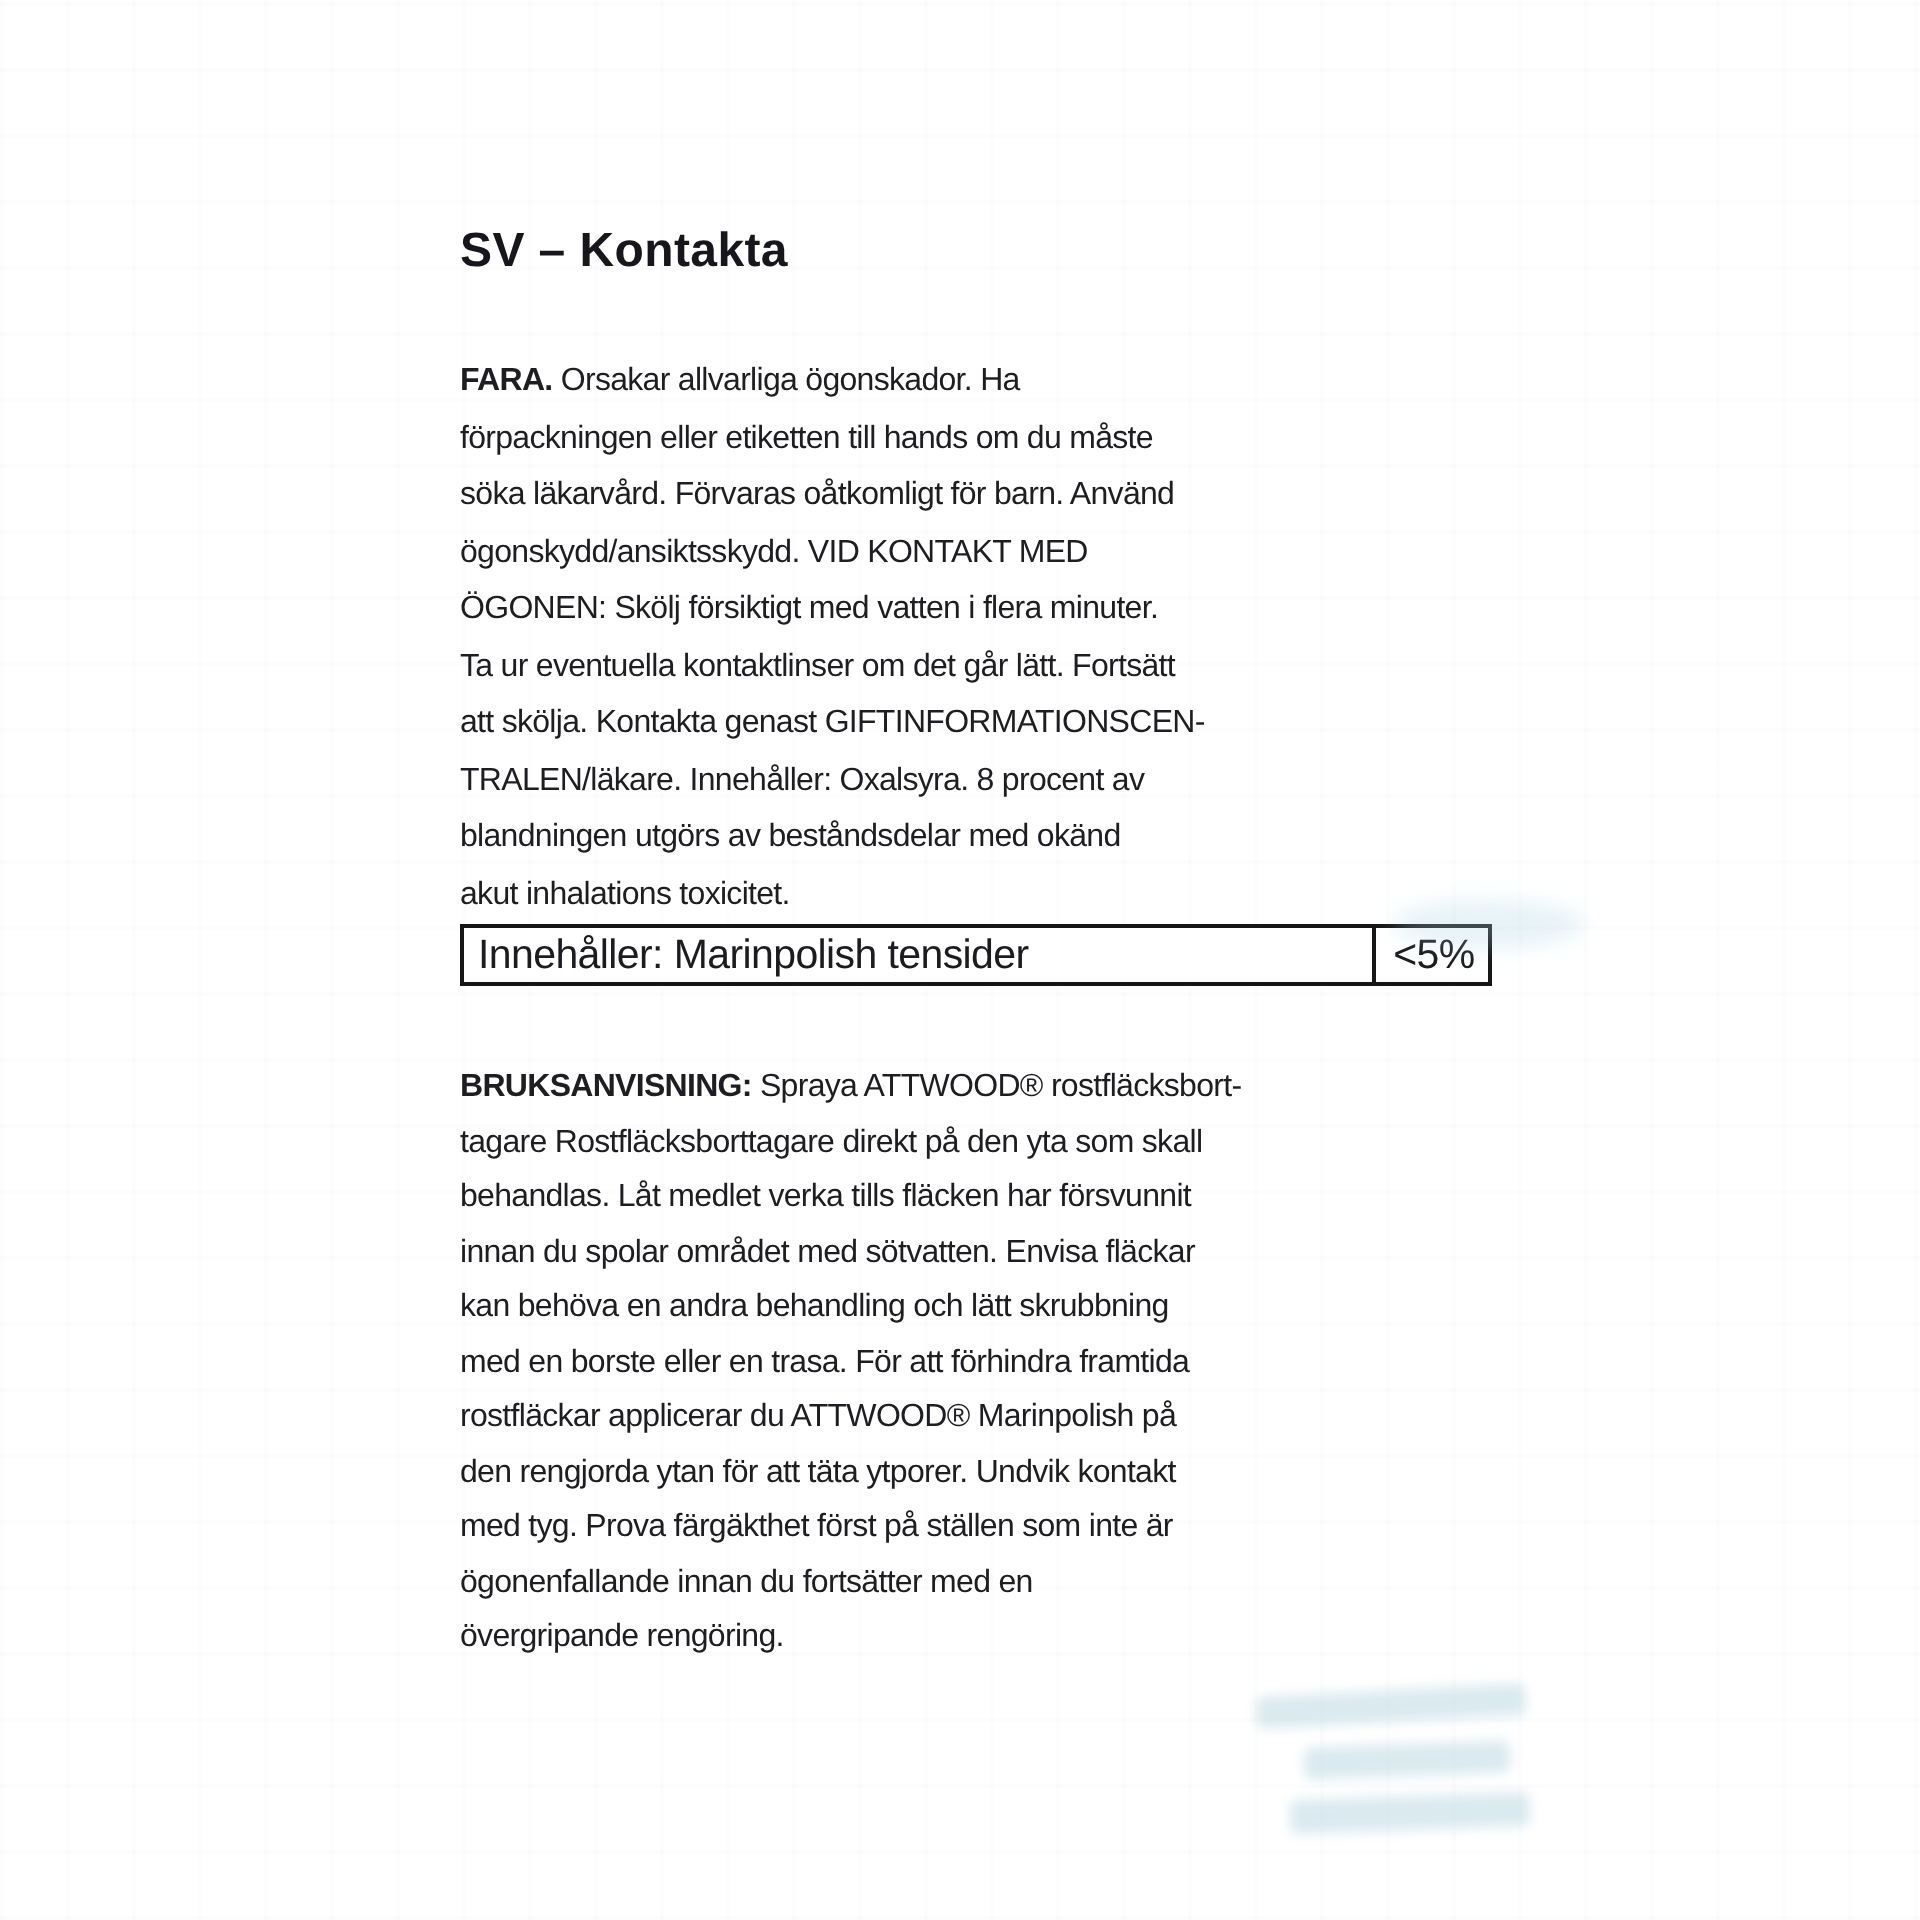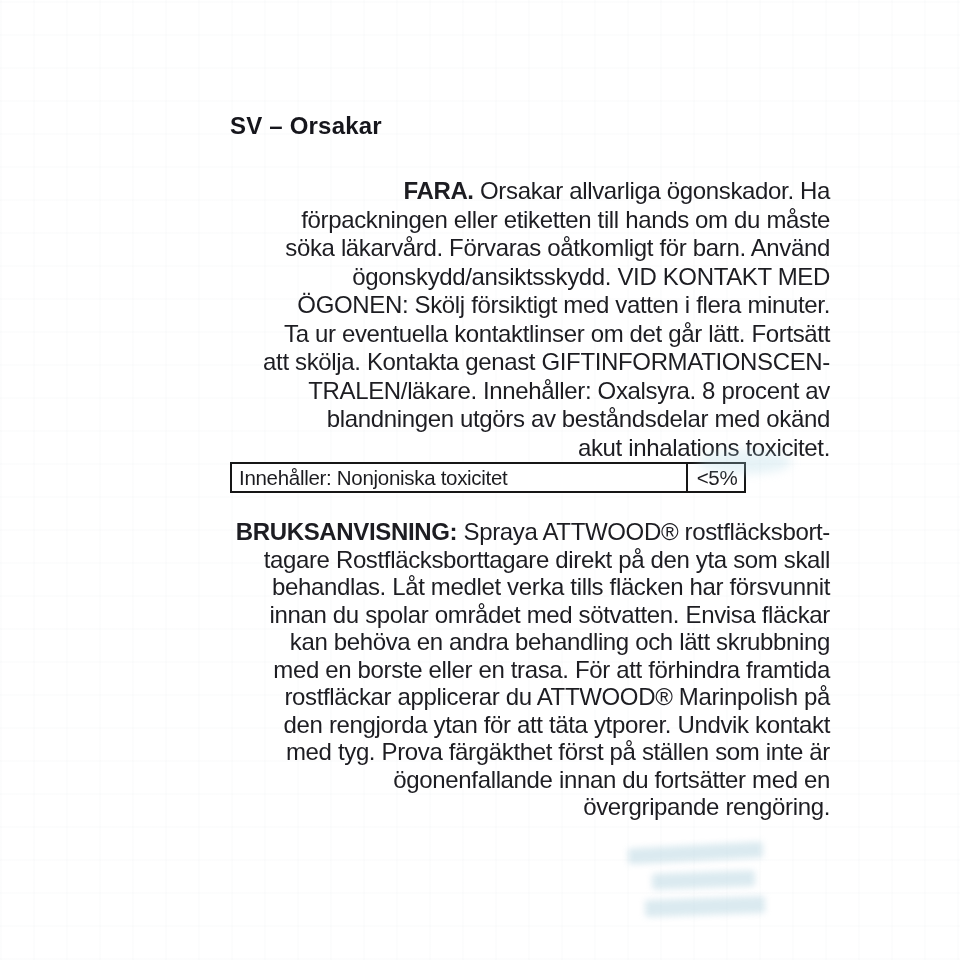--- a/index.html
+++ b/index.html
@@ -25,28 +25,27 @@
   .title-block { margin: 0 0 37px 0; }
   .title-line {
     font-weight: bold;
     font-size: 24px;
     line-height: 28px;
     letter-spacing: 0.2px;
     color: #16161c;
   }
   .para {
     margin: 0;
-    font-size: 24px;
+    font-size: 16px;
     letter-spacing: -0.35px;
     white-space: pre-line;
     color: #1d1d22;
-    text-align: right;
   }
   .para.hazard { line-height: 28.5px; }
-  .para.instructions { line-height: 27.5px; margin-top: 25px; }
+  .para.instructions { line-height: 27.5px; margin-top: 37px; }
   .lead { font-weight: bold; }
   .ing-table {
     display: flex;
     width: 516px;
     margin-top: 0px;
     border: 2px solid #161616;
     background: #ffffff;
     box-sizing: border-box;
     height: 31px;
   }
@@ -81,36 +80,36 @@
   }
 </style>
 </head>
 <body>
 
 <div class="sheet">
 
   <div class="content">
 
     <div class="title-block">
-      <div class="title-line">SV – Orsakar</div>
+      <div class="title-line">SV – Kontakta</div>
     </div>
 
     <p class="para hazard"><span class="lead">FARA.</span> <span>Orsakar allvarliga ögonskador. Ha
 förpackningen eller etiketten till hands om du måste
 söka läkarvård. Förvaras oåtkomligt för barn. Använd
 ögonskydd/ansiktsskydd. VID KONTAKT MED
 ÖGONEN: Skölj försiktigt med vatten i flera minuter.
 Ta ur eventuella kontaktlinser om det går lätt. Fortsätt
 att skölja. Kontakta genast GIFTINFORMATIONSCEN-
 TRALEN/läkare. Innehåller: Oxalsyra. 8 procent av
 blandningen utgörs av beståndsdelar med okänd
 akut inhalations toxicitet.</span></p>
 
     <div class="ing-table">
-      <div class="ing-cell label">Innehåller: Nonjoniska toxicitet</div>
+      <div class="ing-cell label">Innehåller: Marinpolish tensider</div>
       <div class="ing-cell value">&lt;5%</div>
     </div>
 
     <p class="para instructions"><span class="lead">BRUKSANVISNING:</span> <span>Spraya ATTWOOD® rostfläcksbort-
 tagare Rostfläcksborttagare direkt på den yta som skall
 behandlas. Låt medlet verka tills fläcken har försvunnit
 innan du spolar området med sötvatten. Envisa fläckar
 kan behöva en andra behandling och lätt skrubbning
 med en borste eller en trasa. För att förhindra framtida
 rostfläckar applicerar du ATTWOOD® Marinpolish på

